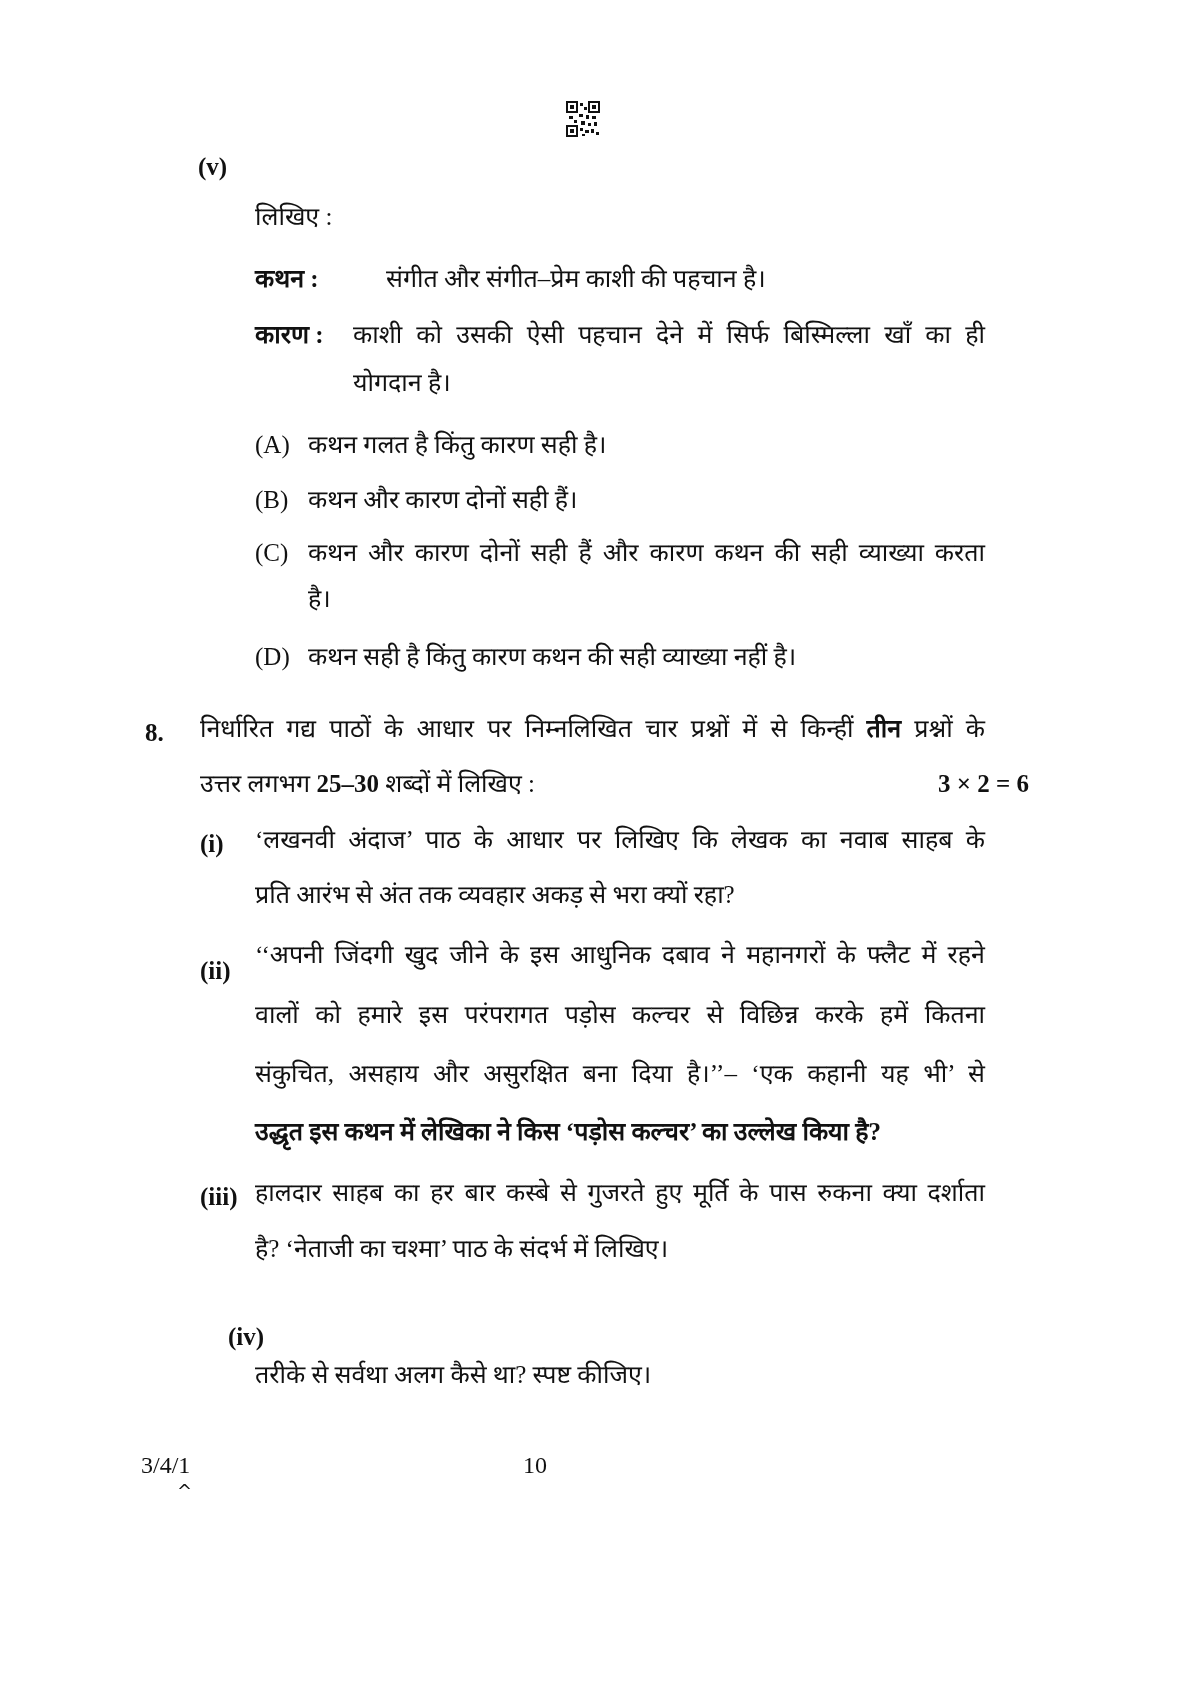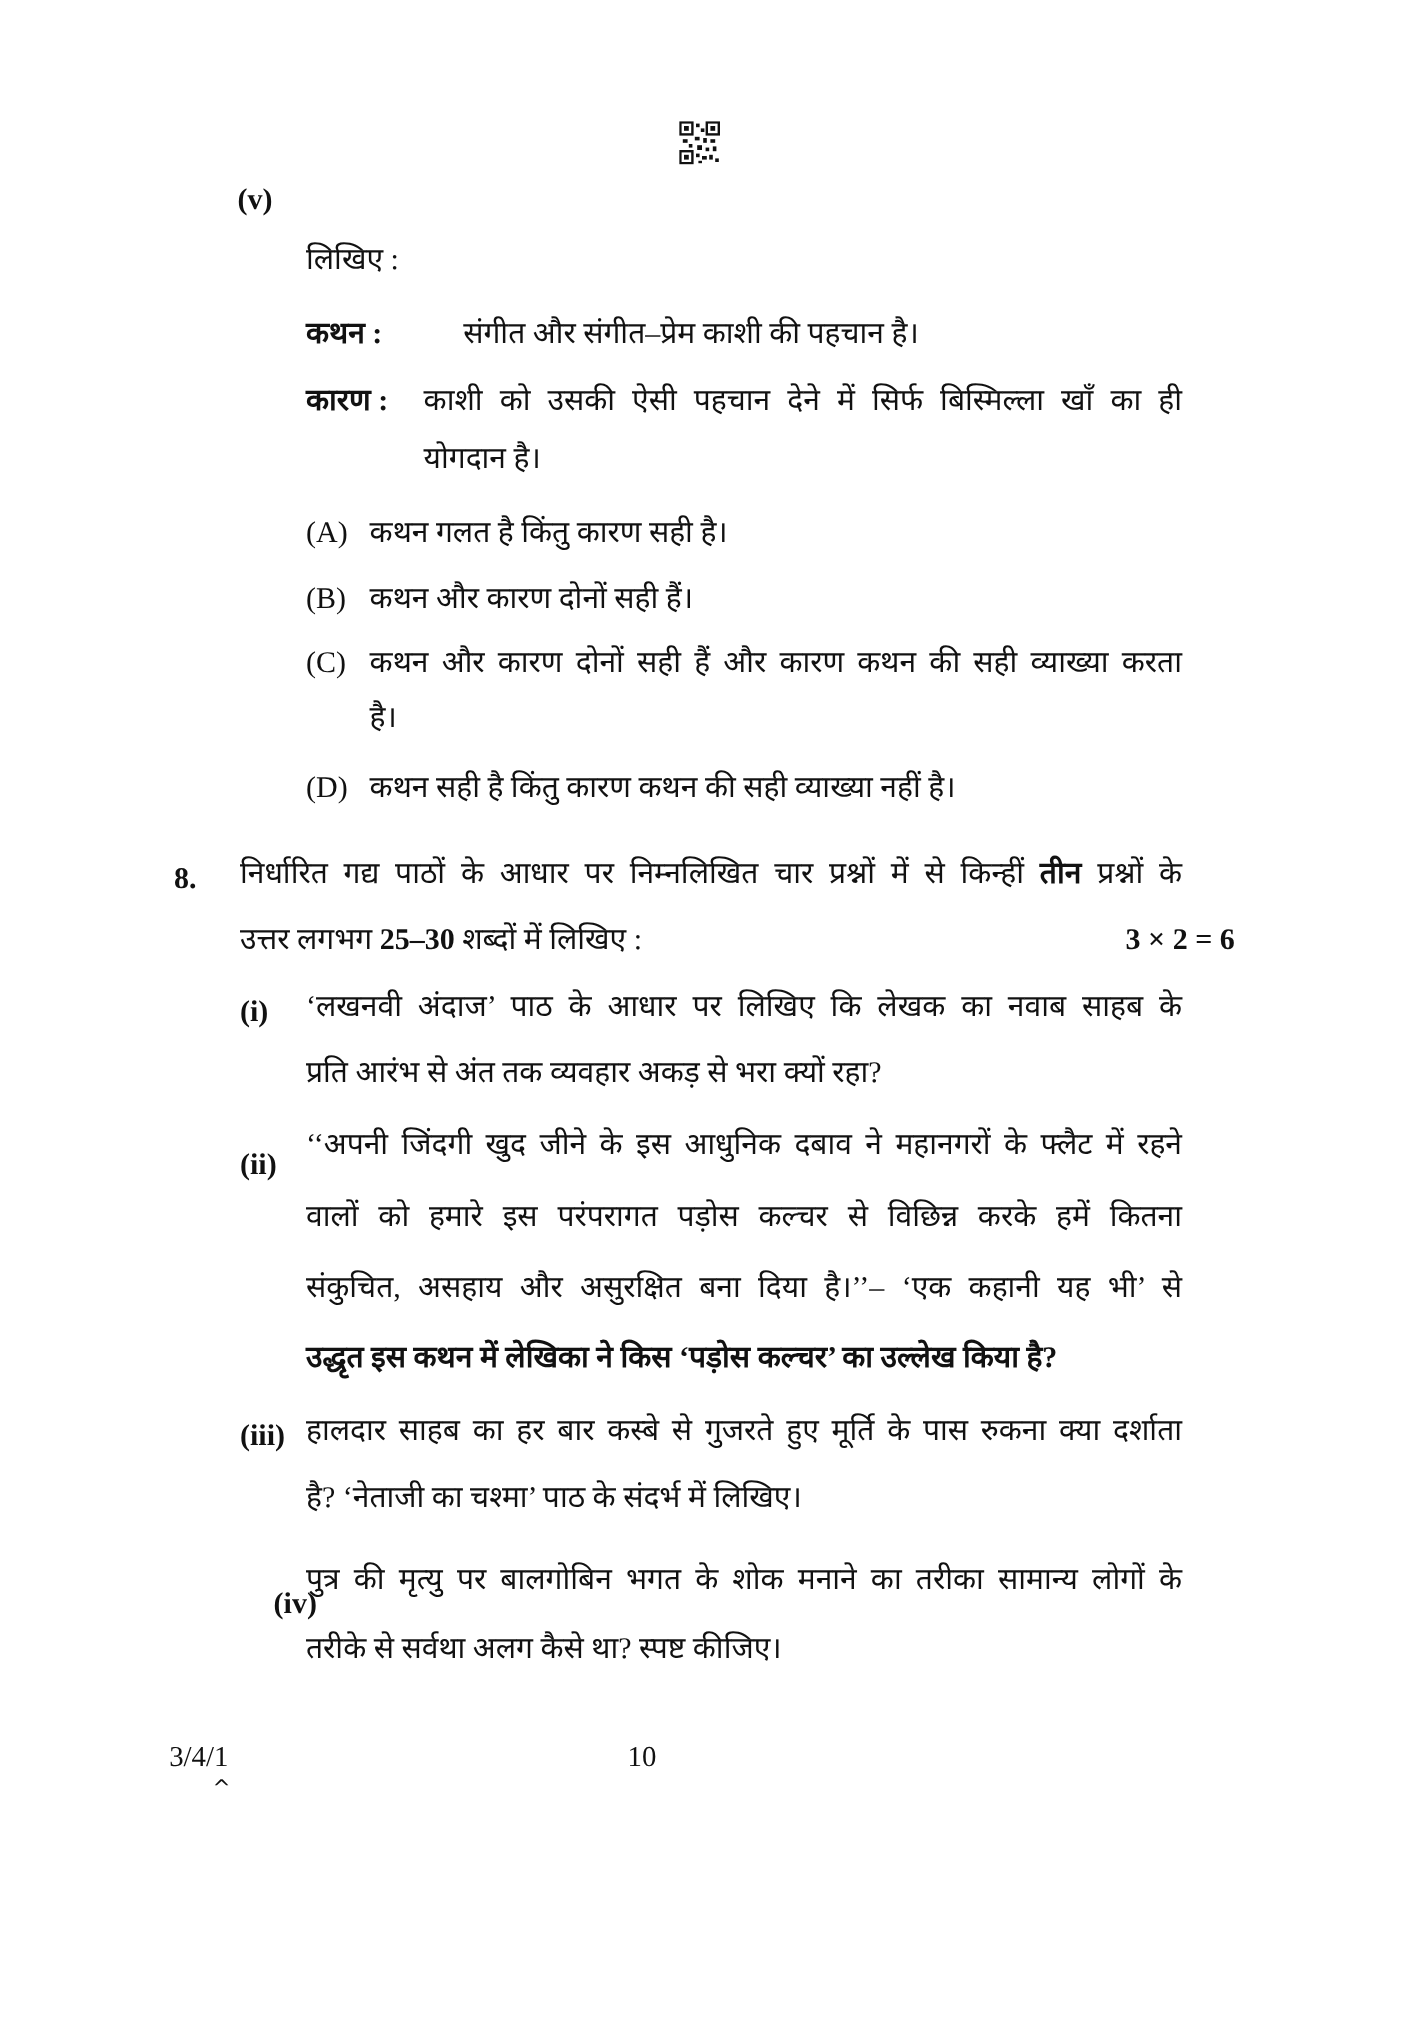--- a/index.html
+++ b/index.html
@@ -84,20 +84,19 @@
   <div class="line justify" style="left:255px; top:938px; width:730px;">‘‘अपनी जिंदगी खुद जीने के इस आधुनिक दबाव ने महानगरों के फ्लैट में रहने</div>
   <div class="line justify" style="left:255px; top:998px; width:730px;">वालों को हमारे इस परंपरागत पड़ोस कल्चर से विछिन्न करके हमें कितना</div>
   <div class="line justify" style="left:255px; top:1057px; width:730px;">संकुचित, असहाय और असुरक्षित बना दिया है।’’– ‘एक कहानी यह भी’ से</div>
   <div class="line" style="left:255px; top:1115px;font-weight:bold;">उद्धृत इस कथन में लेखिका ने किस ‘पड़ोस कल्चर’ का उल्लेख किया है?</div>
 
   <span class="lbl" style="left:200px; top:1180px;">(iii)</span>
   <div class="line" style="left:255px; top:1232px;">है? ‘नेताजी का चश्मा’ पाठ के संदर्भ में लिखिए।</div>
   <div class="line justify" style="left:255px; top:1176px; width:730px;">हालदार साहब का हर बार कस्बे से गुजरते हुए मूर्ति के पास रुकना क्या दर्शाता</div>
 
   <span class="lbl" style="left:200px; top:1320px;margin-left:28px;">(iv)</span>
-  <div class="line justify" style="left:255px; top:1300px; width:730px;">पुत्र की मृत्यु पर बालगोबिन भगत के शोक मनाने का तरीका सामान्य लोगों के</div>
   <div class="line" style="left:255px; top:1358px;">तरीके से सर्वथा अलग कैसे था? स्पष्ट कीजिए।</div>
 
   <div class="footer" style="left:141px; top:1450px;">3/4/1</div>
   <div class="caret" style="left:177px; top:1480px;">^</div>
   <div class="footer" style="left:523px; top:1450px;">10</div>
 
 </div>
 
 </body></html>

